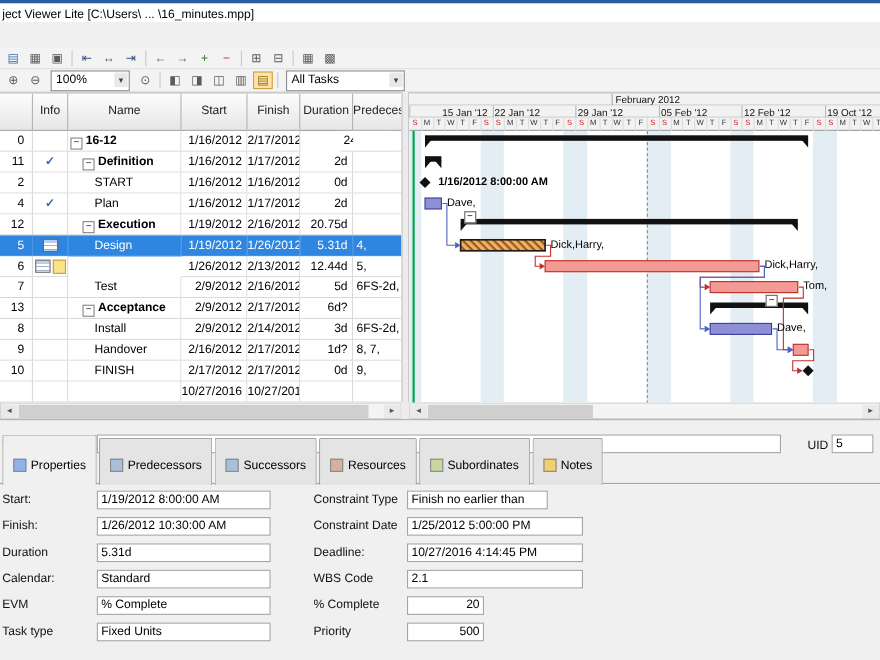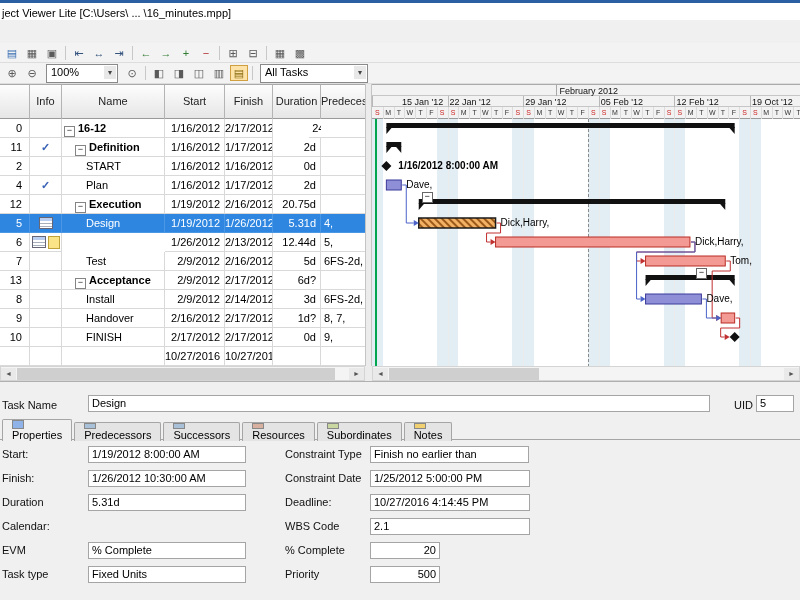--- a/index.html
+++ b/index.html
@@ -57,21 +57,21 @@
   .scrollrow{position:absolute;left:0;top:366px;width:800px;height:15px;background:#f0f0f0;}
   .sb{position:absolute;top:0;height:15px;background:#f4f4f4;border:1px solid #d4d4d4;box-sizing:border-box;}
   .sb-btn{position:absolute;top:1px;width:15px;height:12px;background:#e9e9e9;color:#555;font-size:7px;text-align:center;line-height:12px;}
   .sb-thumb{position:absolute;top:1px;height:12px;background:#cfcfcf;}
   
   #formpanel{position:absolute;left:0;top:381px;width:800px;height:219px;background:#f0f0f0;border-top:1px solid #b0b0b0;box-sizing:border-box;}
   .flabel{position:absolute;font-size:11px;color:#111;white-space:nowrap;}
   .tbox{position:absolute;background:#fff;border:1px solid #a5a5a5;height:17px;line-height:15px;font-size:11px;padding:0 3px;box-sizing:border-box;white-space:nowrap;overflow:hidden;}
   .tabs{position:absolute;left:2px;top:38px;height:21px;display:flex;align-items:flex-end;z-index:2;}
   .tabline{position:absolute;left:0;top:57px;width:800px;height:1px;background:#a5a5a5;z-index:1;}
-  .tab{display:flex;align-items:flex-start;padding:0 9px;height:18px;font-size:11px;border:1px solid #a5a5a5;border-bottom:none;background:#e4e4e4;margin-right:2px;border-radius:2px 2px 0 0;position:relative;z-index:1;flex-direction:column;}
+  .tab{display:flex;align-items:flex-end;padding:12px 9px;height:18px;font-size:11px;border:1px solid #a5a5a5;border-bottom:none;background:#e4e4e4;margin-right:2px;border-radius:2px 2px 0 0;position:relative;z-index:1;}
   .tab.selected{background:#f0f0f0;height:21px;z-index:3;}
   .tab-icon{display:inline-block;width:10px;height:10px;border:1px solid #888;margin-right:4px;}
 </style>
 </head>
 <body>
 
 <div class="app">
 
   <div class="titlebar">
     <div class="title-text">ject Viewer Lite [C:\Users\ ... \16_minutes.mpp]</div>
@@ -470,26 +470,27 @@
           <span>Notes</span>
         </div>
       </div>
   <div class="flabel" style="left: 2px; top: 66px;">Start:</div>
       <div class="tbox" style="left: 88px; top: 64px; width: 158px;">1/19/2012 8:00:00 AM</div>
       <div class="flabel" style="left: 2px; top: 90px;">Finish:</div>
       <div class="tbox" style="left: 88px; top: 88px; width: 158px;">1/26/2012 10:30:00 AM</div>
       <div class="flabel" style="left: 2px; top: 114px;">Duration</div>
       <div class="tbox" style="left: 88px; top: 112px; width: 158px;">5.31d</div>
       <div class="flabel" style="left: 2px; top: 138px;">Calendar:</div>
+      <div class="tbox" style="left: 88px; top: 136px; width: 158px;">Standard</div>
       <div class="flabel" style="left: 2px; top: 162px;">EVM</div>
       <div class="tbox" style="left: 88px; top: 160px; width: 158px;">% Complete</div>
       <div class="flabel" style="left: 2px; top: 186px;">Task type</div>
       <div class="tbox" style="left: 88px; top: 184px; width: 158px;">Fixed Units</div>
       <div class="flabel" style="left: 285px; top: 66px;">Constraint Type</div>
-      <div class="tbox" style="left: 370px; top: 64px; width: 159px;">Finish no earlier than</div>
+      <div class="tbox" style="left: 370px; top: 64px; width: 128px;">Finish no earlier than</div>
       <div class="flabel" style="left: 285px; top: 90px;">Constraint Date</div>
       <div class="tbox" style="left: 370px; top: 88px; width: 160px;">1/25/2012 5:00:00 PM</div>
       <div class="flabel" style="left: 285px; top: 114px;">Deadline:</div>
       <div class="tbox" style="left: 370px; top: 112px; width: 160px;">10/27/2016 4:14:45 PM</div>
       <div class="flabel" style="left: 285px; top: 138px;">WBS Code</div>
       <div class="tbox" style="left: 370px; top: 136px; width: 160px;">2.1</div>
       <div class="flabel" style="left: 285px; top: 162px;">% Complete</div>
       <div class="tbox" style="left: 370px; top: 160px; width: 70px; text-align: right;">20</div>
       <div class="flabel" style="left: 285px; top: 186px;">Priority</div>
       <div class="tbox" style="left: 370px; top: 184px; width: 70px; text-align: right;">500</div>

